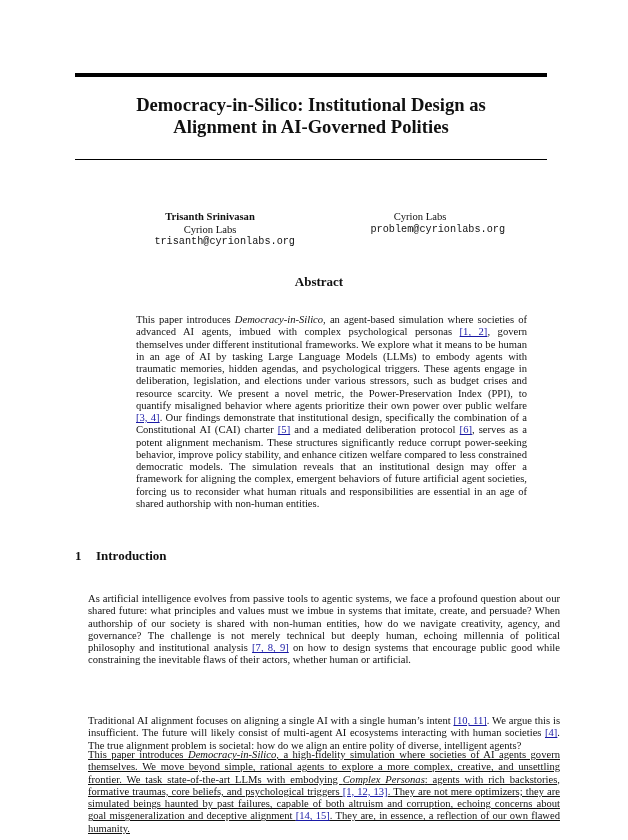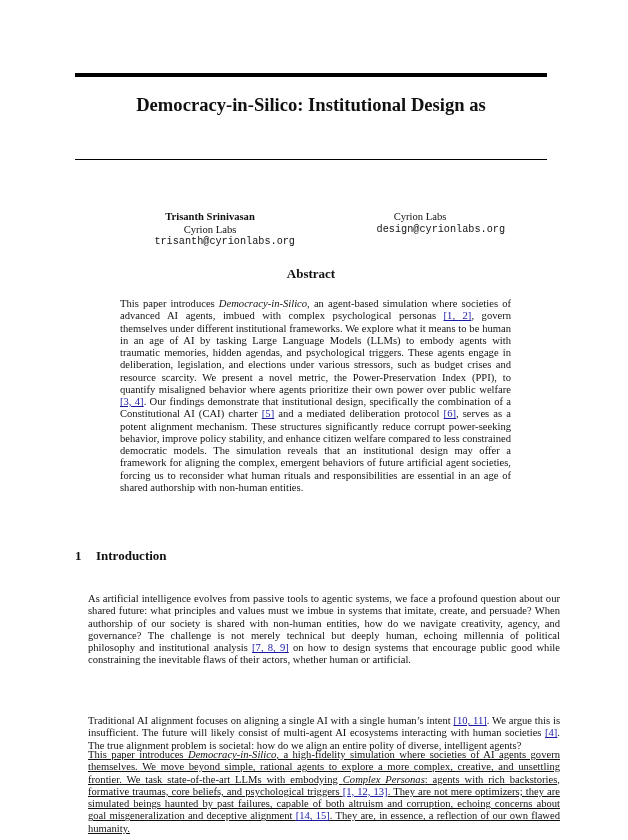--- a/index.html
+++ b/index.html
@@ -26,25 +26,25 @@
     .author {
       position: absolute; top: 0; text-align: center; font-size: 10.6px; line-height: 12.5px; margin-top: 16px;
     }
     .author.a1 { left: 50px; width: 170px; }
     .author.a2 { left: 260px; width: 170px; }
     .author .name { font-weight: bold; display: block; }
     .author .aff { display: block; }
     .author .email { display: block; font-family: "Liberation Mono", "DejaVu Sans Mono", monospace; font-size: 10.2px; text-align: right; }
     .abstract-heading {
       position: absolute; top: 266px; left: 75px; width: 472px; text-align: center;
-      font-weight: bold; font-size: 13px; line-height: 16px; margin: 0;
+      font-weight: bold; font-size: 13px; line-height: 16px; margin: 8px;
     }
     .abstract {
       position: absolute; top: 296px; left: 118px; width: 391px;
-      font-size: 10.6px; line-height: 12.25px; text-align: justify; margin: 2px;
+      font-size: 10.6px; line-height: 12.25px; text-align: justify; margin: 18px;
       hyphens: manual;
     }
     .section-heading {
       position: absolute; top: 548px; left: 75px; font-weight: bold; font-size: 13px; line-height: 16px; margin: 0;
     }
     .section-heading .num { display: inline-block; width: 21px; }
     .body-text {
       position: absolute; left: 75px; width: 472px; font-size: 10.6px; line-height: 12.3px;
       text-align: justify; margin: 13px;
     }
@@ -54,32 +54,33 @@
     a.cite { color: #1a1aa6; text-decoration: underline; text-decoration-thickness: 1px; text-underline-offset: 1px; }
     em { font-style: italic; }
   </style>
 </head>
 <body>
 
 <div class="page">
   <div class="rule-top"></div>
   <h1 class="title">
     <span>Democracy-in-Silico: Institutional Design as</span><br>
+    <span>Alignment in AI-Governed Polities</span>
   </h1>
   <div class="rule-bottom"></div>
 
   <div class="authors">
     <div class="author a1">
       <span class="name">Trisanth Srinivasan</span>
       <span class="aff">Cyrion Labs</span>
       <span class="email">trisanth@cyrionlabs.org</span>
     </div>
     <div class="author a2">
       <span class="aff">Cyrion Labs</span>
-      <span class="email">design@cyrionlabs.org</span>
+      <span class="email">problem@cyrionlabs.org</span>
     </div>
   </div>
 
   <h2 class="abstract-heading">Abstract</h2>
   <p class="abstract"><span>This paper introduces </span><em>Democracy-in-Silico</em><span>, an agent-based simulation where soci­eties of advanced AI agents, imbued with complex psychological personas </span><a class="cite" style="color: rgb(26, 26, 166);">[1, 2]</a><span>, govern themselves under different institutional frameworks. We explore what it means to be human in an age of AI by tasking Large Language Models (LLMs) to embody agents with traumatic memories, hidden agendas, and psychological trig­gers. These agents engage in deliberation, legislation, and elections under various stressors, such as budget crises and resource scarcity. We present a novel metric, the Power-Preservation Index (PPI), to quantify misaligned behavior where agents prioritize their own power over public welfare </span><a class="cite" style="color: rgb(26, 26, 166);">[3, 4]</a><span>. Our findings demonstrate that institutional design, specifically the combination of a Constitutional AI (CAI) charter </span><a class="cite" style="color: rgb(26, 26, 166);">[5]</a><span> and a mediated deliberation protocol </span><a class="cite" style="color: rgb(26, 26, 166);">[6]</a><span>, serves as a potent alignment mechanism. These structures significantly reduce corrupt power-seeking behavior, improve policy stability, and enhance citizen welfare compared to less constrained democratic models. The simulation reveals that an institutional design may of­fer a framework for aligning the complex, emergent behaviors of future artificial agent societies, forcing us to reconsider what human rituals and responsibilities are essential in an age of shared authorship with non-human entities.</span></p>
 
   <h2 class="section-heading">
     <span class="num">1</span><span>Introduction</span>
   </h2>
   <p class="body-text p1"><span>As artificial intelligence evolves from passive tools to agentic systems, we face a profound question about our shared future: what principles and values must we imbue in systems that imitate, create, and persuade? When authorship of our society is shared with non-human entities, how do we navigate creativity, agency, and governance? The challenge is not merely technical but deeply human, echoing millennia of political philosophy and institutional analysis </span><a class="cite" style="color: rgb(26, 26, 166);">[7, 8, 9]</a><span> on how to design systems that encourage public good while constraining the inevitable flaws of their actors, whether human or artificial.</span></p>

